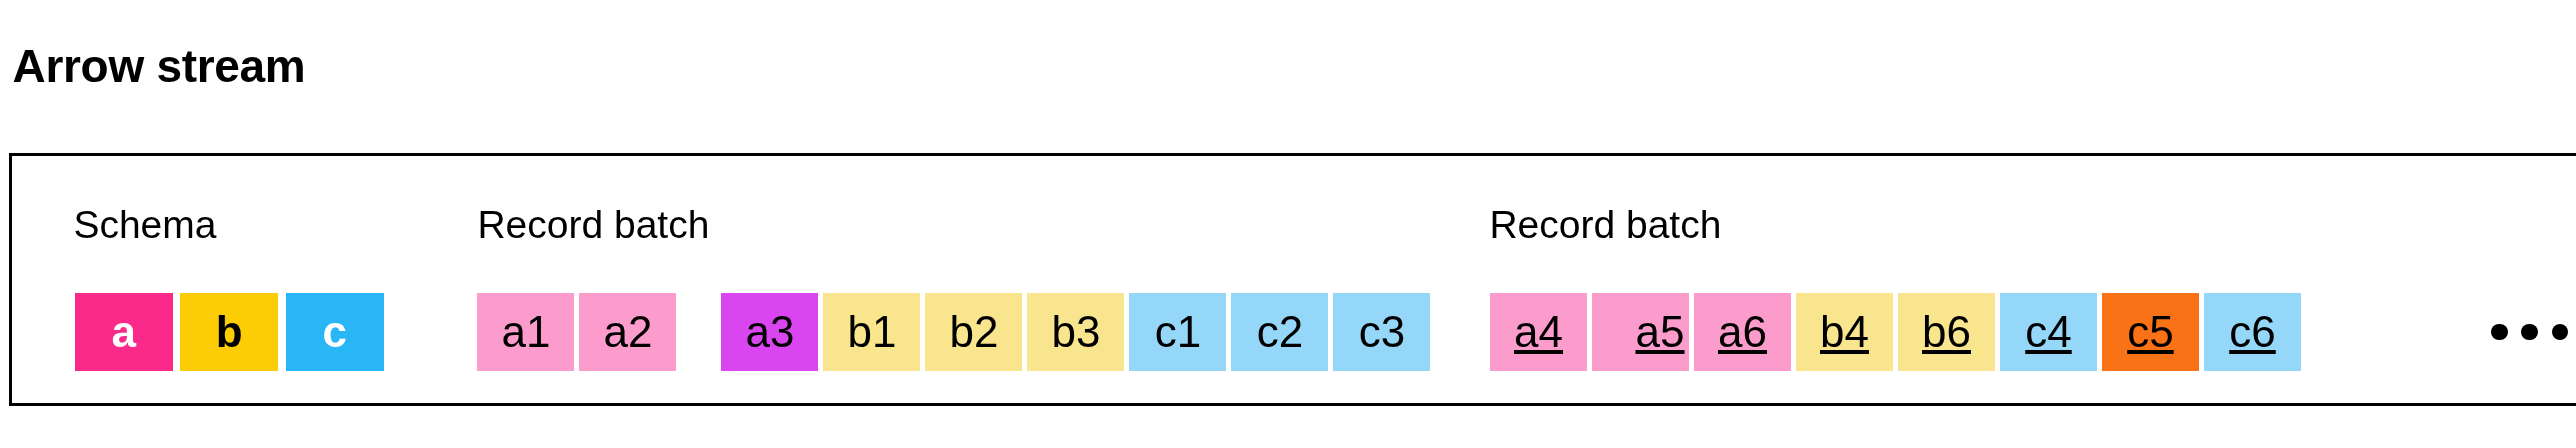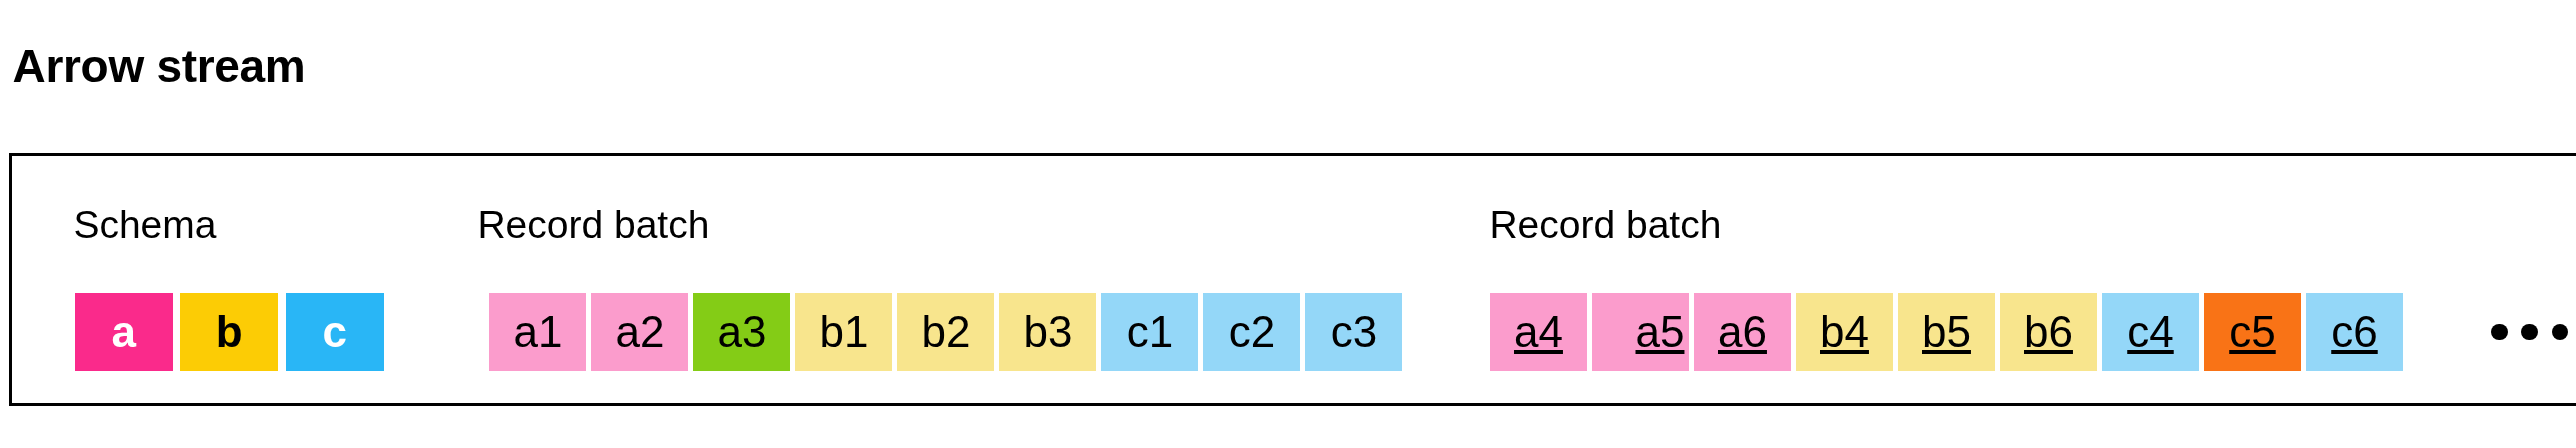--- a/index.html
+++ b/index.html
@@ -135,40 +135,39 @@
         <div class="section" style="left: 61px;">
           <div class="section-label">Schema</div>
           <div class="cell-row " id="schema-cells" style="left: 1.3px;">
             <div class="cell" style="background: rgb(250, 42, 139); color: rgb(255, 255, 255);">a</div>
             <div class="cell" style="background: rgb(252, 204, 5); color: rgb(0, 0, 0);">b</div>
             <div class="cell" style="background: rgb(41, 182, 246); color: rgb(255, 255, 255);">c</div>
           </div>
         </div>
         <div class="section" style="left: 465px;">
           <div class="section-label">Record batch</div>
-          <div class="cell-row batch-cells" style="left: 12px;">
+          <div class="cell-row batch-cells" style="left: 0px;">
             <div class="cell" style="background: rgb(251, 156, 204); color: rgb(0, 0, 0);">a1</div>
             <div class="cell" style="background: rgb(251, 156, 204); color: rgb(0, 0, 0);">a2</div>
-            <div class="cell" style="background: #84cc16; color: rgb(0, 0, 0);">a3</div>
+            <div class="cell" style="background: #d946ef; color: rgb(0, 0, 0); margin-left: 40px;">a3</div>
             <div class="cell" style="background: rgb(248, 229, 141); color: rgb(0, 0, 0);">b1</div>
             <div class="cell" style="background: rgb(248, 229, 141); color: rgb(0, 0, 0);">b2</div>
             <div class="cell" style="background: rgb(248, 229, 141); color: rgb(0, 0, 0);">b3</div>
             <div class="cell" style="background: rgb(148, 215, 248); color: rgb(0, 0, 0);">c1</div>
             <div class="cell" style="background: rgb(148, 215, 248); color: rgb(0, 0, 0);">c2</div>
             <div class="cell" style="background: rgb(148, 215, 248); color: rgb(0, 0, 0);">c3</div>
           </div>
         </div>
         <div class="section" style="left: 1477px;">
           <div class="section-label">Record batch</div>
           <div class="cell-row batch-cells" style="left: 0.6px; text-decoration: underline;">
             <div class="cell" style="background: rgb(251, 156, 204); color: rgb(0, 0, 0);">a4</div>
             <div class="cell" style="background: rgb(251, 156, 204); color: rgb(0, 0, 0); padding-left: 39px;">a5</div>
             <div class="cell" style="background: rgb(251, 156, 204); color: rgb(0, 0, 0);">a6</div>
             <div class="cell" style="background: rgb(248, 229, 141); color: rgb(0, 0, 0);">b4</div>
-            <div class="cell" style="background: rgb(248, 229, 141); color: rgb(0, 0, 0);">b5</div>
             <div class="cell" style="background: rgb(248, 229, 141); color: rgb(0, 0, 0);">b6</div>
             <div class="cell" style="background: rgb(148, 215, 248); color: rgb(0, 0, 0);">c4</div>
             <div class="cell" style="background: #f97316; color: rgb(0, 0, 0);">c5</div>
             <div class="cell" style="background: rgb(148, 215, 248); color: rgb(0, 0, 0);">c6</div>
           </div>
         </div>
         <div id="ellipsis" style="left: 2479px;">
           <span class="dot"></span>
           <span class="dot"></span>
           <span class="dot"></span>

